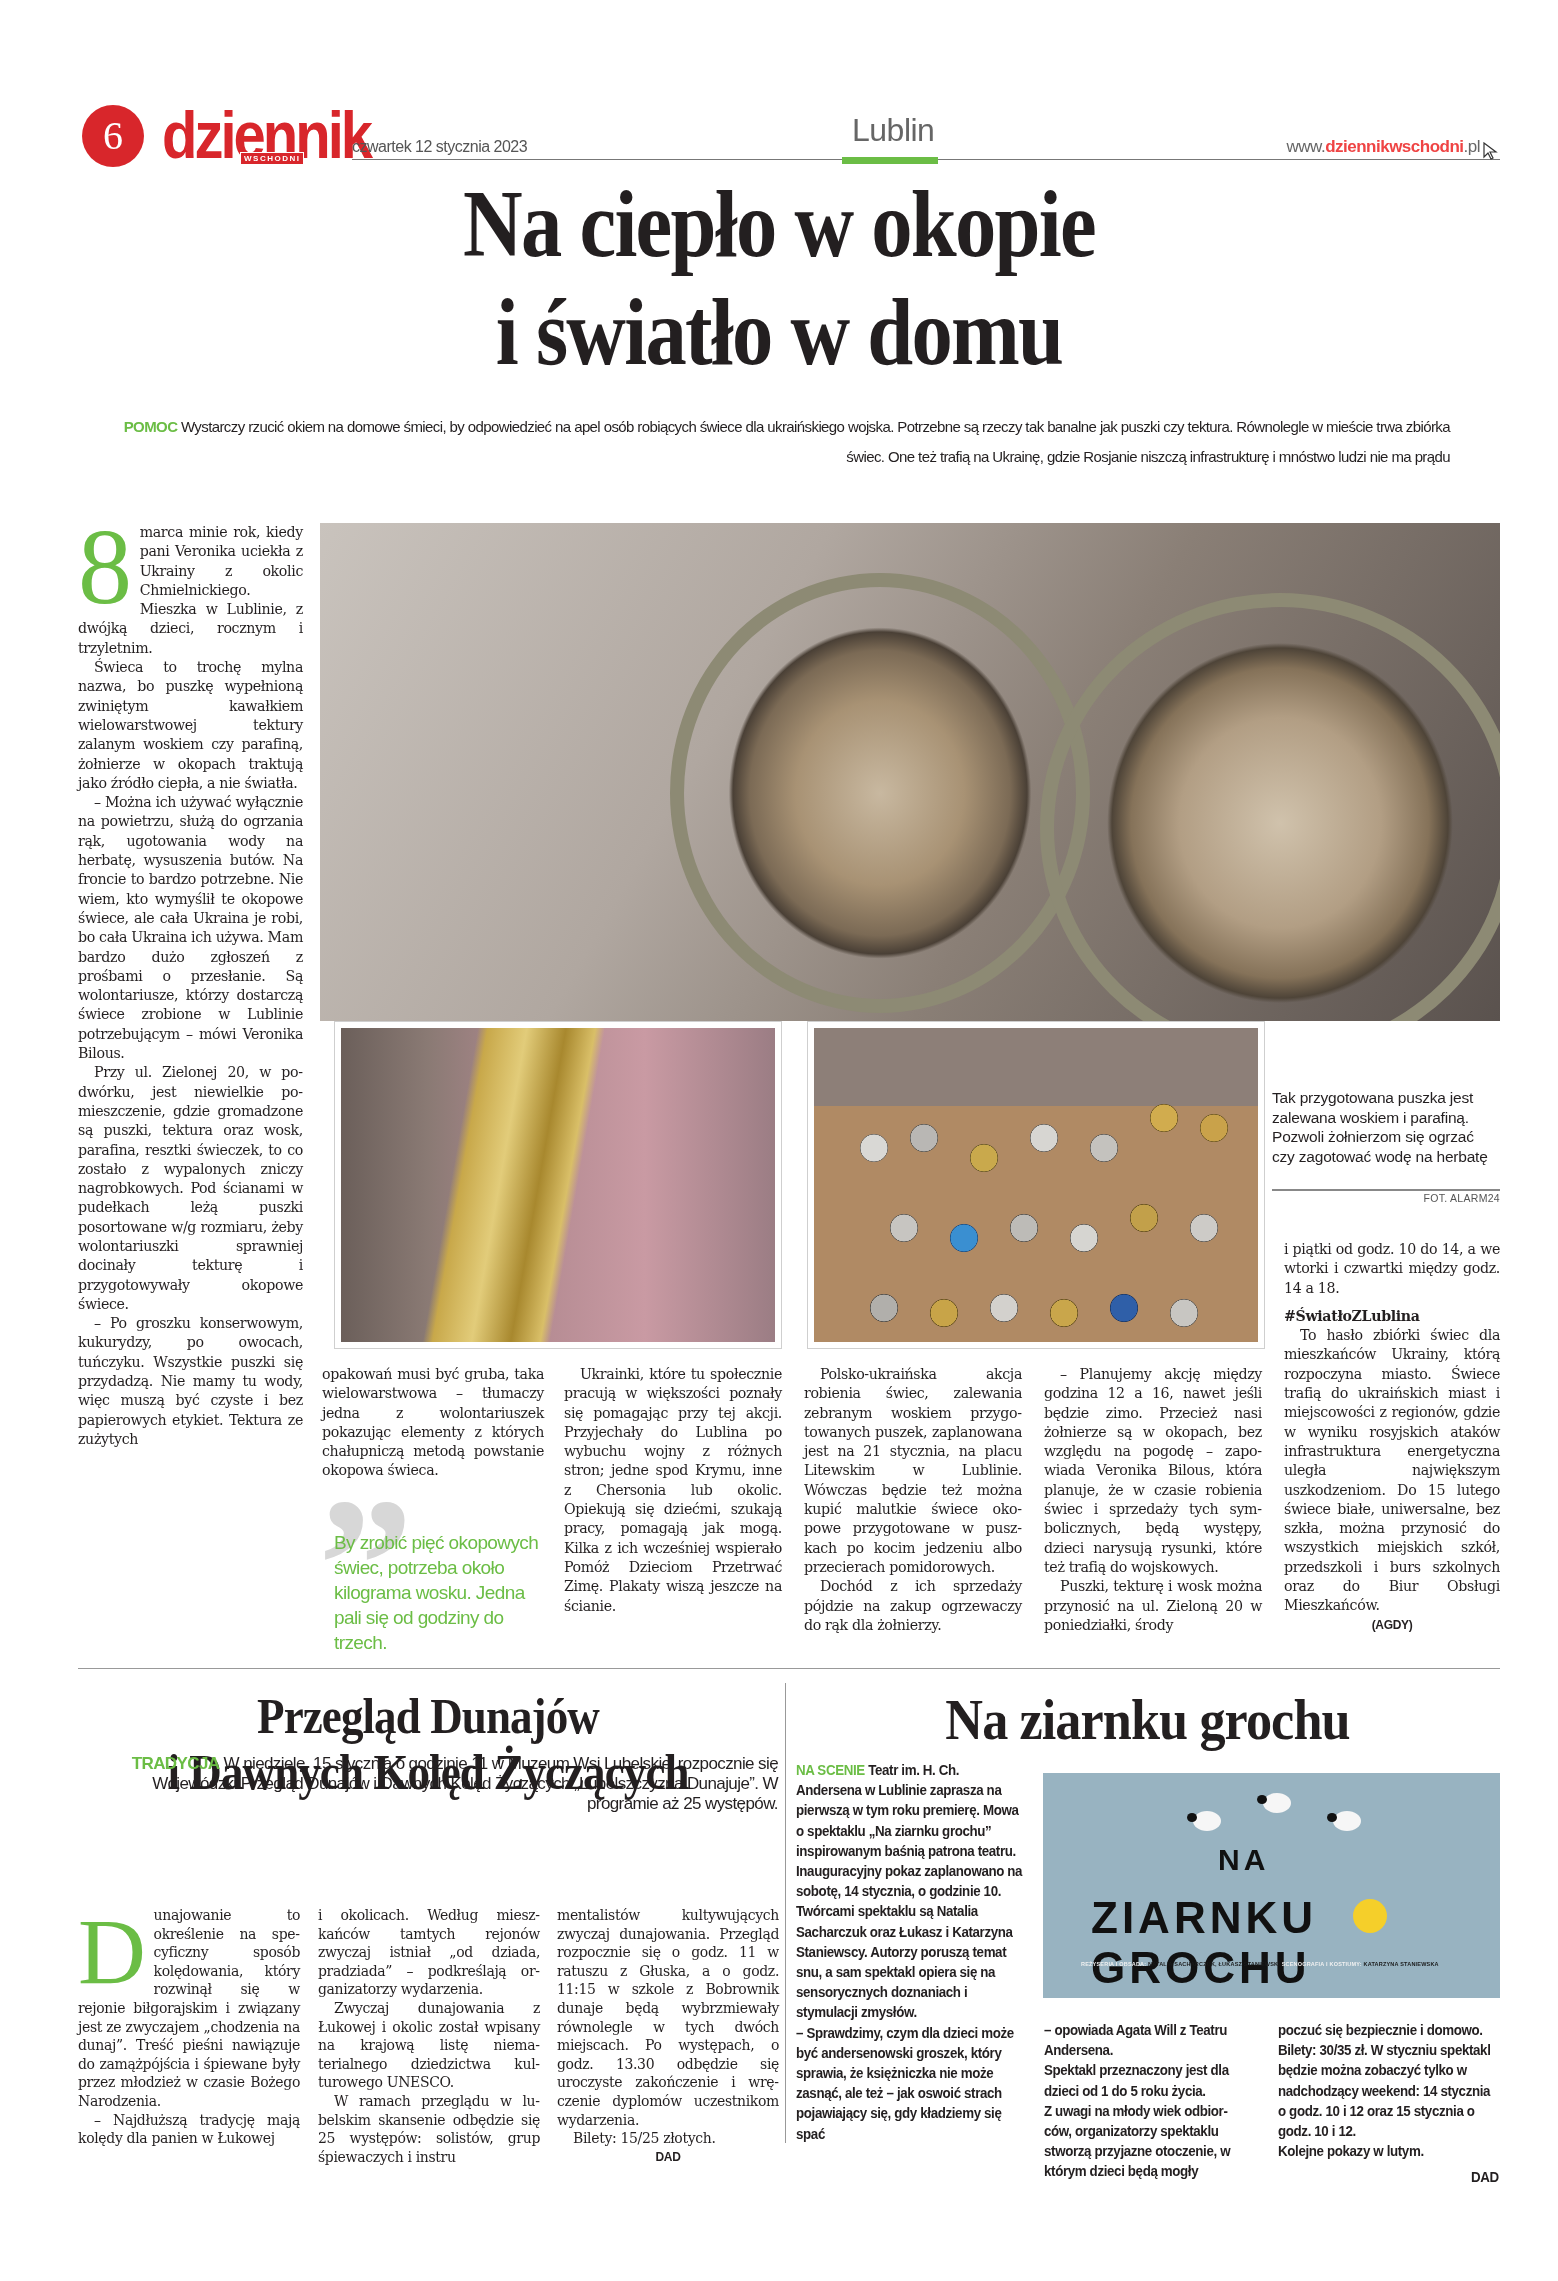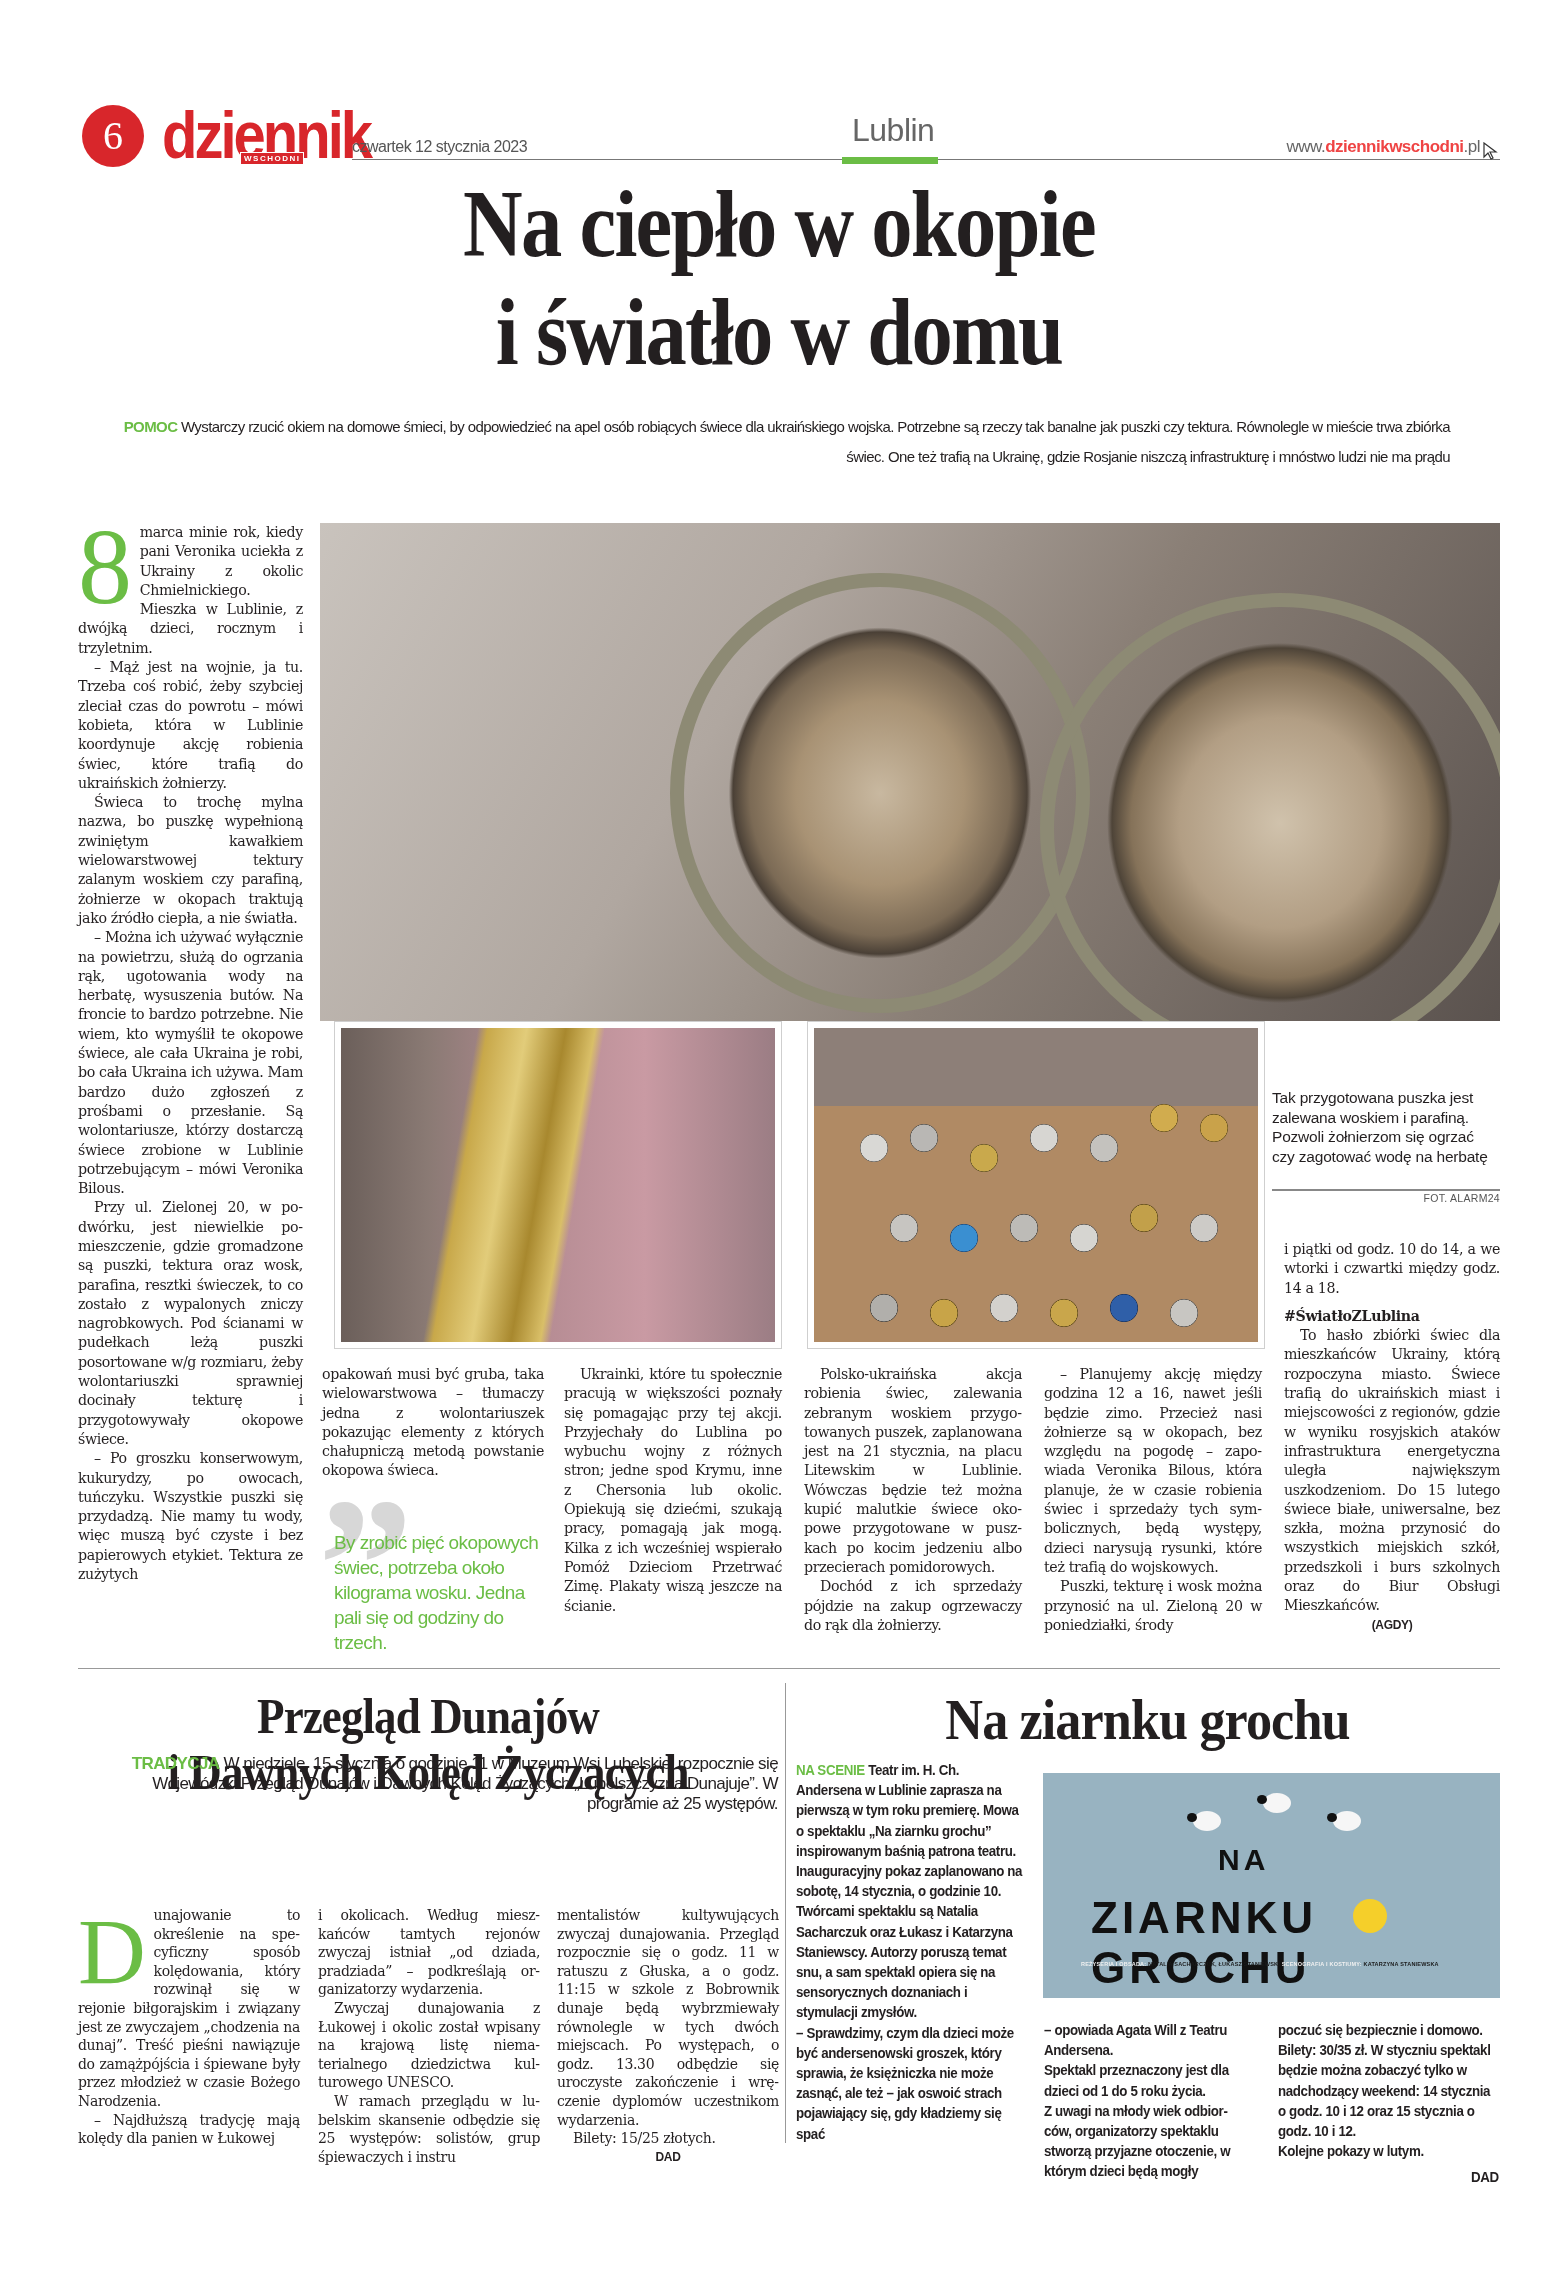--- a/index.html
+++ b/index.html
@@ -187,21 +187,20 @@
 </div>
 <div class="abs photo photo-left frame-box"></div>
 <div class="abs photo photo-right frame-box"></div>
 
 <div class="abs caption">Tak przygotowana puszka jest zalewana woskiem i parafiną. Pozwoli żołnie­rzom się ogrzać czy zago­tować wodę na herbatę</div>
 <div class="abs caption-rule"></div>
 <div class="abs credit">FOT. ALARM24</div>
 
 <div class="abs col" style="left:78px;top:523px;width:225px;">
   <p class="noind"><span class="dropcap">8</span><span> marca minie rok, kiedy pani Veronika uciekła z Ukrainy z okolic Chmielnic­kiego. Mieszka w Lublinie, z dwójką dzieci, rocznym i trzyletnim.</span></p>
-  <p>– Mąż jest na wojnie, ja tu. Trzeba coś robić, żeby szyb­ciej zleciał czas do powrotu – mówi kobieta, która w Lu­blinie koordynuje akcję ro­bienia świec, które trafią do ukraińskich żołnierzy.</p>
   <p>Świeca to trochę mylna nazwa, bo puszkę wypeł­nioną zwiniętym kawałkiem wielowarstwowej tektury zalanym woskiem czy pa­rafiną, żołnierze w okopach traktują jako źródło ciepła, a nie światła.</p>
   <p>– Można ich używać wy­łącznie na powietrzu, służą do ogrzania rąk, ugotowa­nia wody na herbatę, wy­suszenia butów. Na froncie to bardzo potrzebne. Nie wiem, kto wymyślił te oko­powe świece, ale cała Ukra­ina je robi, bo cała Ukraina ich używa. Mam bardzo dużo zgłoszeń z prośbami o przesłanie. Są wolontariu­sze, którzy dostarczą świece zrobione w Lublinie potrze­bującym – mówi Veronika Bilous.</p>
   <p>Przy ul. Zielonej 20, w po­dwórku, jest niewielkie po­mieszczenie, gdzie groma­dzone są puszki, tektura oraz wosk, parafina, resztki świe­czek, to co zostało z wypalo­nych zniczy nagrobkowych. Pod ścianami w pudełkach leżą puszki posortowane w/g rozmiaru, żeby wolon­tariuszki sprawniej docinały tekturę i przygotowywały okopowe świece.</p>
   <p>– Po groszku konserwo­wym, kukurydzy, po owo­cach, tuńczyku. Wszystkie puszki się przydadzą. Nie mamy tu wody, więc muszą być czyste i bez papierowych etykiet. Tektura ze zużytych</p>
 </div>
 
 <div class="abs col" style="left:322px;top:1365px;width:222px;">
   <p class="noind">opakowań musi być gruba, taka wielowarstwowa – tłu­maczy jedna z wolontariu­szek pokazując elementy z których chałupniczą me­todą powstanie okopowa świeca.</p>
 </div>
 <div class="abs quote-mark">”</div>

